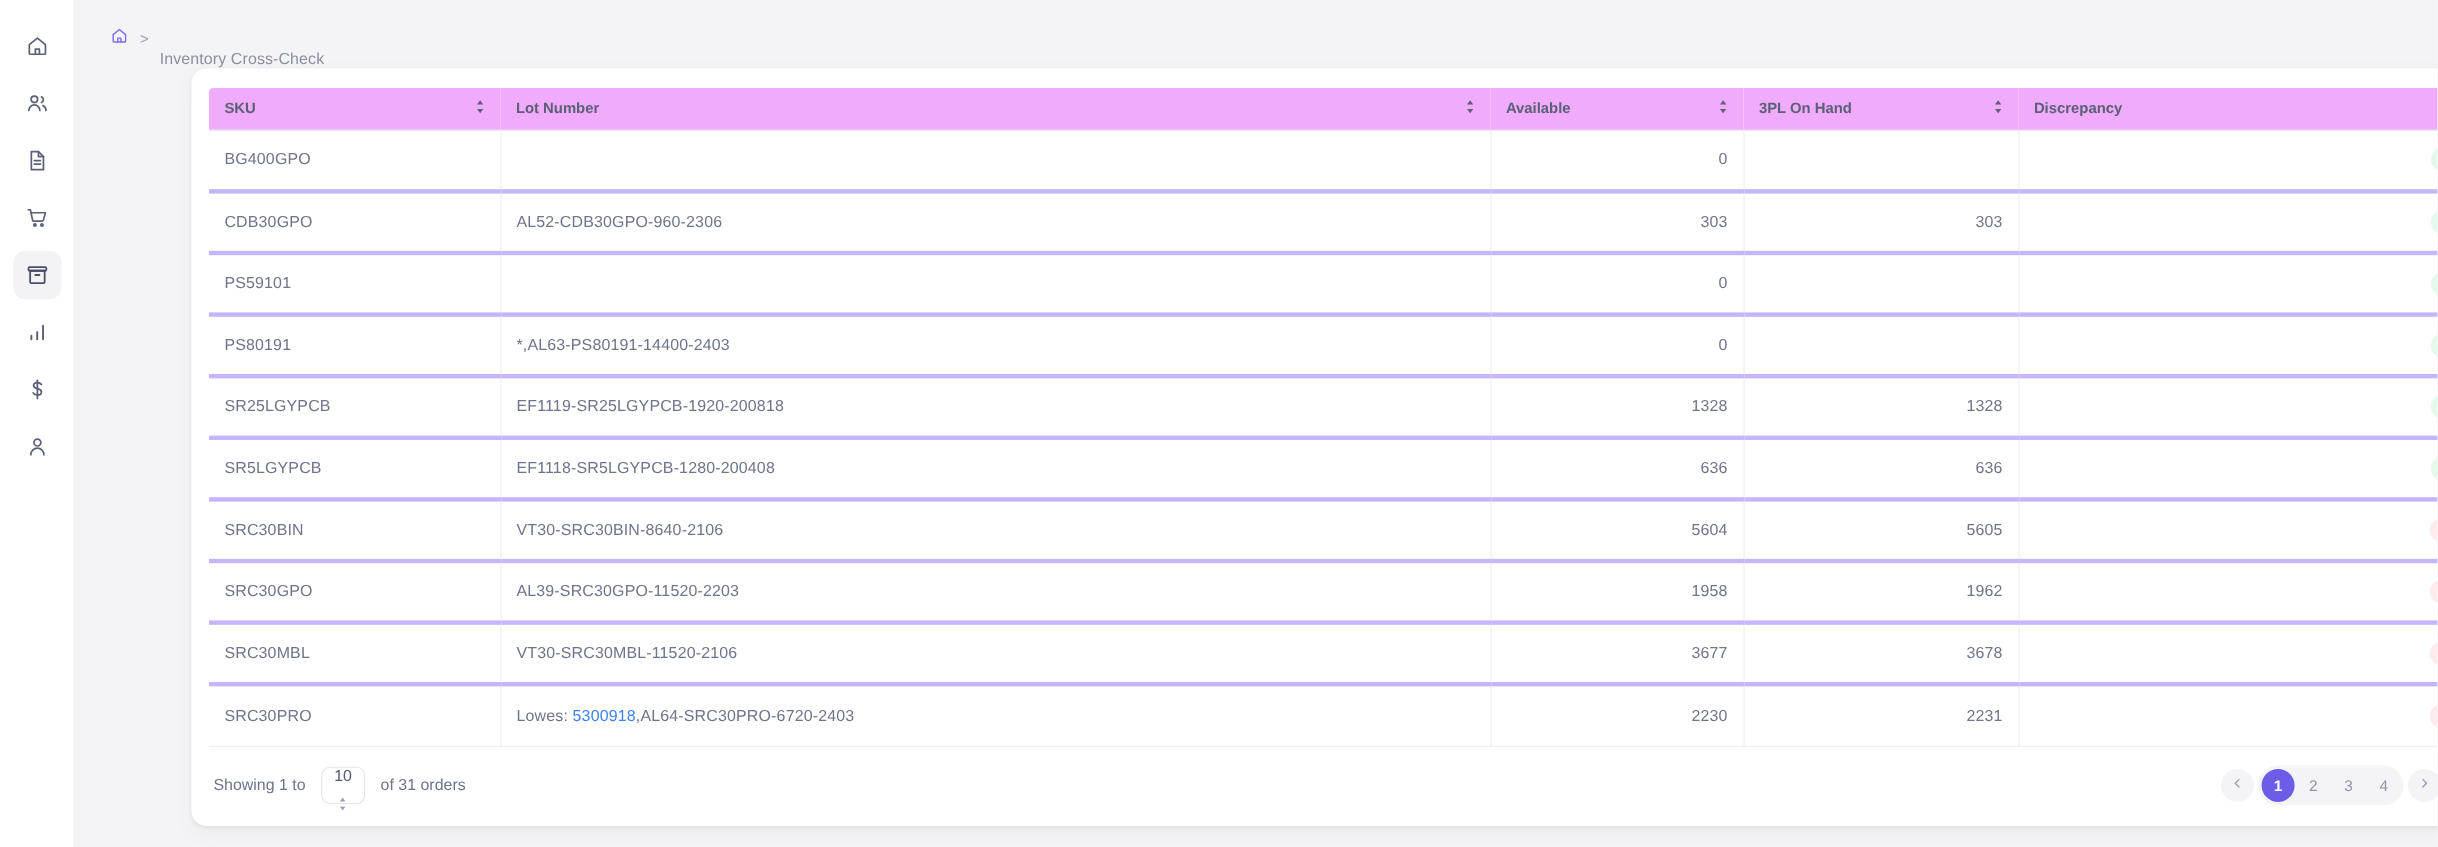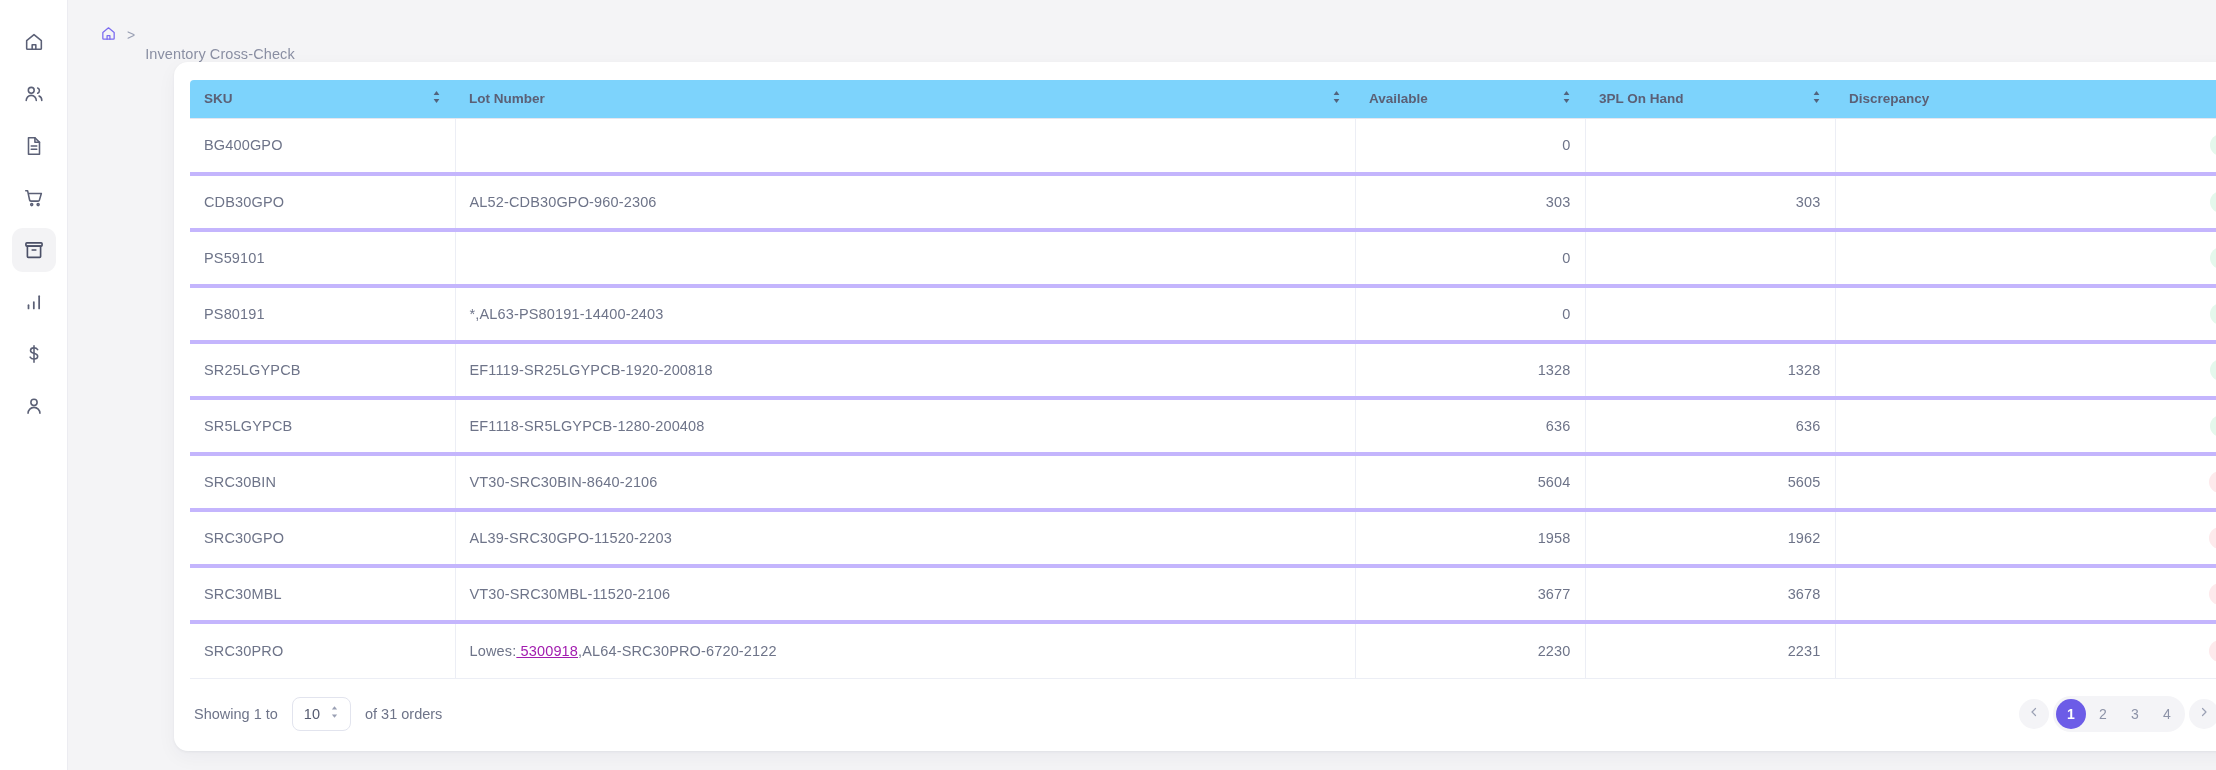--- a/index.html
+++ b/index.html
@@ -52,21 +52,21 @@
     background: #ffffff;
     border-radius: 14px;
     box-shadow: 0 1px 3px rgba(25,30,60,.055), 0 6px 20px rgba(25,30,60,.045);
     overflow: hidden;
     padding: 18px 0 0 0;
   }
 
   table.grid { border-collapse: collapse; width: 2060px; margin-left: 16px; table-layout: fixed; }
 
   table.grid thead th {
-    background: #7dd3fc;
+    background: #f0abfc;
     border-bottom: 1px solid #e6e6ef;
     height: 38px;
     padding: 0 14px;
     font-size: 13.5px;
     font-weight: 600;
     color: #5b6076;
     text-align: left;
     vertical-align: middle;
     white-space: nowrap;
   }
@@ -84,21 +84,21 @@
     vertical-align: middle;
     white-space: nowrap;
     overflow: hidden;
     text-overflow: ellipsis;
     letter-spacing: .15px;
   }
   table.grid tbody tr:last-child td { border-bottom: 1px solid #eceef5; }
   table.grid tbody td.num { text-align: right; }
   table.grid tbody td.last { border-right: none; }
 
-  .lot-link { text-decoration: underline; color: #a21caf; cursor: pointer; }
+  .lot-link { color: #3b82f6; cursor: pointer; }
 
   .badge {
     display: inline-flex; align-items: center; justify-content: center;
     min-width: 26px; height: 22px; padding: 0 8px;
     border-radius: 11px;
     font-size: 12.5px; font-weight: 600;
     float: right;
   }
   .badge.pos { background: #e4f8ec; color: #22bb55; }
   .badge.neg { background: #fdeaec; color: #e8606f; }
@@ -108,21 +108,21 @@
     display: flex; align-items: center; justify-content: space-between;
     padding: 18px 26px 20px 20px;
     height: 72px;
   }
   .foot-left { display: flex; align-items: center; gap: 14px; font-size: 14.5px; color: #6e7489; text-align: center; }
   .page-size {
     display: inline-flex; align-items: center; gap: 10px;
     border: 1px solid #e2e4ee; border-radius: 8px;
     height: 34px; padding: 0 11px;
     background: #fff; cursor: pointer;
-    font-size: 14.5px; color: #555b70;
+    font-size: 14.5px; color: #555b70; flex-direction: column;
   }
 
   .pager { display: flex; align-items: center; gap: 0; }
   .pager-strip {
     display: flex; align-items: center; gap: 2px;
     background: #f4f4f7; border-radius: 20px; padding: 3px;
   }
   .pg {
     width: 30px; height: 30px; border-radius: 50%;
     display: flex; align-items: center; justify-content: center;
@@ -357,21 +357,21 @@
             <td>SRC30MBL</td>
             <td>VT30-SRC30MBL-11520-2106</td>
             <td class="num">3677</td>
             <td class="num">3678</td>
             <td class="num last">
               <span class="badge neg">-1</span>
             </td>
           </tr>
           <tr>
             <td>SRC30PRO</td>
-            <td><span>Lowes:</span><span class="lot-link"> 5300918</span><span>,AL64-SRC30PRO-6720-2122</span></td>
+            <td><span>Lowes:</span><span class="lot-link"> 5300918</span><span>,AL64-SRC30PRO-6720-2403</span></td>
             <td class="num">2230</td>
             <td class="num">2231</td>
             <td class="num last">
               <span class="badge neg">-1</span>
             </td>
           </tr>
         </tbody>
     </table>
 
     <div class="foot">

